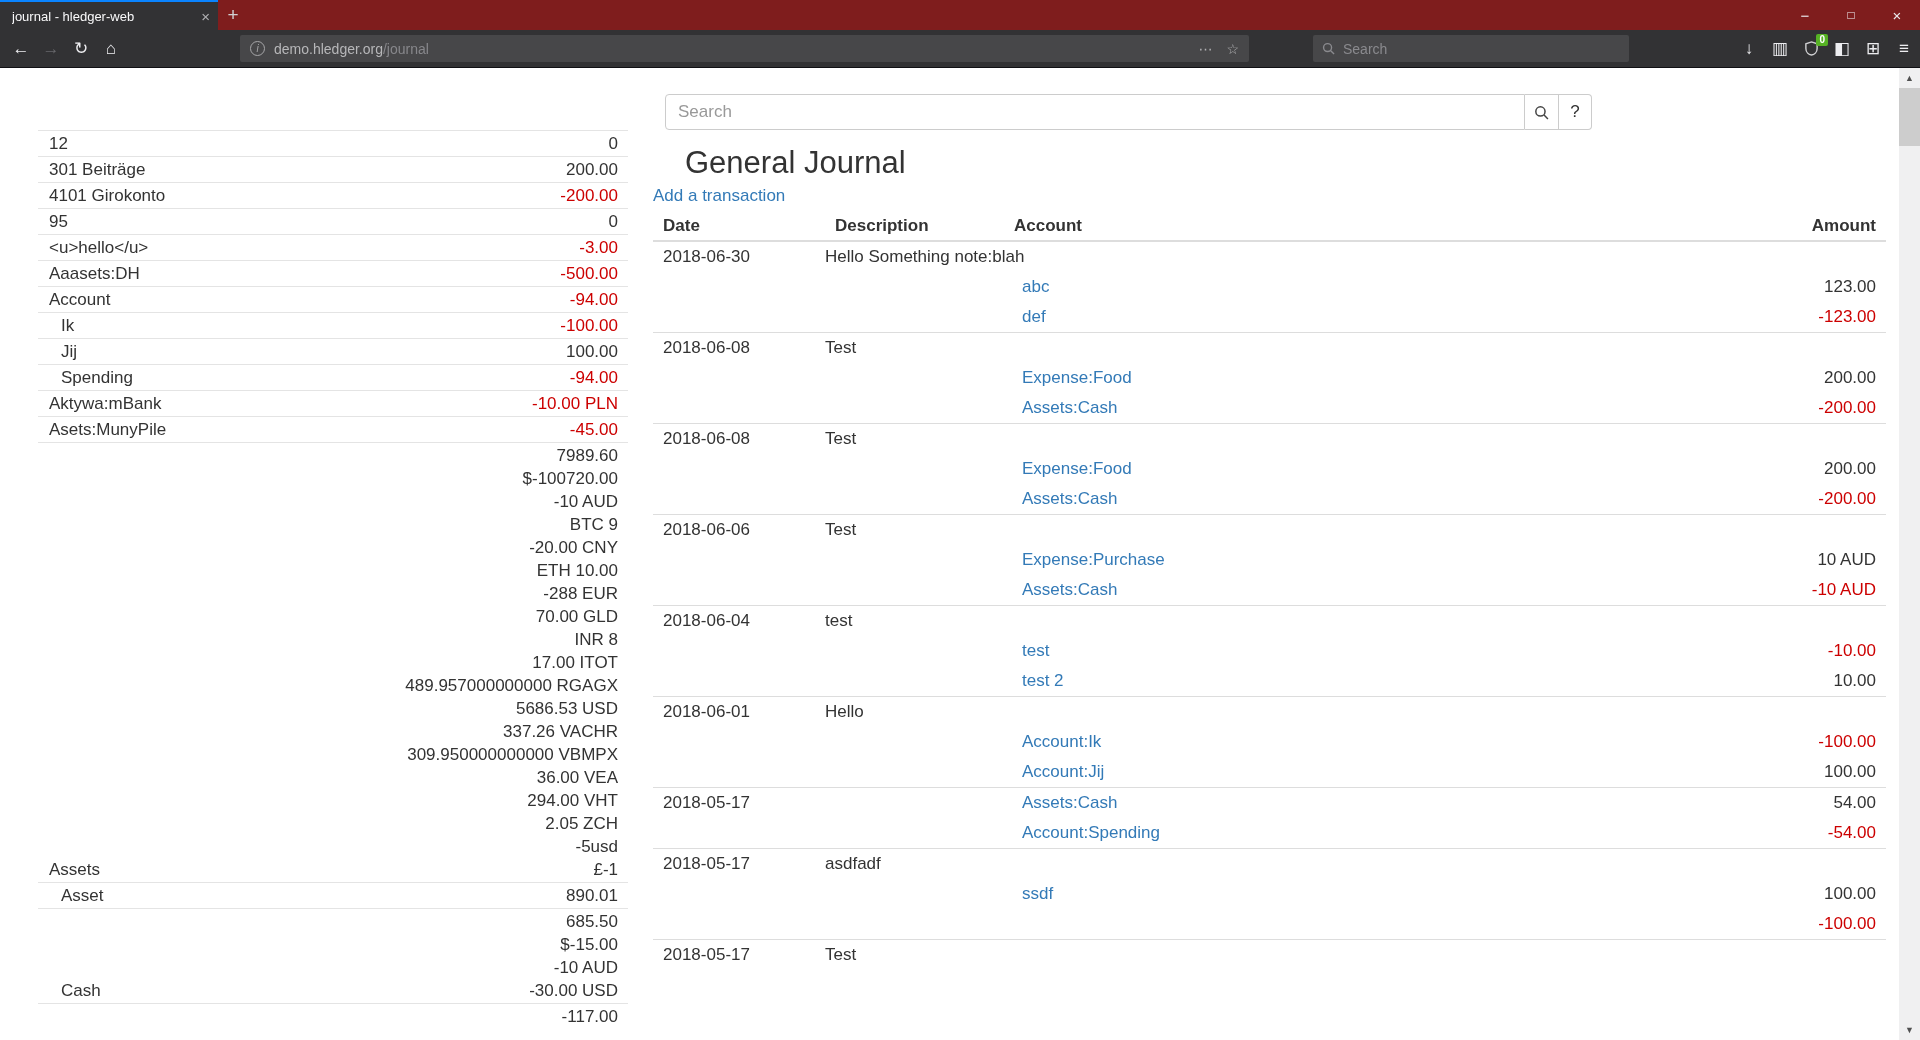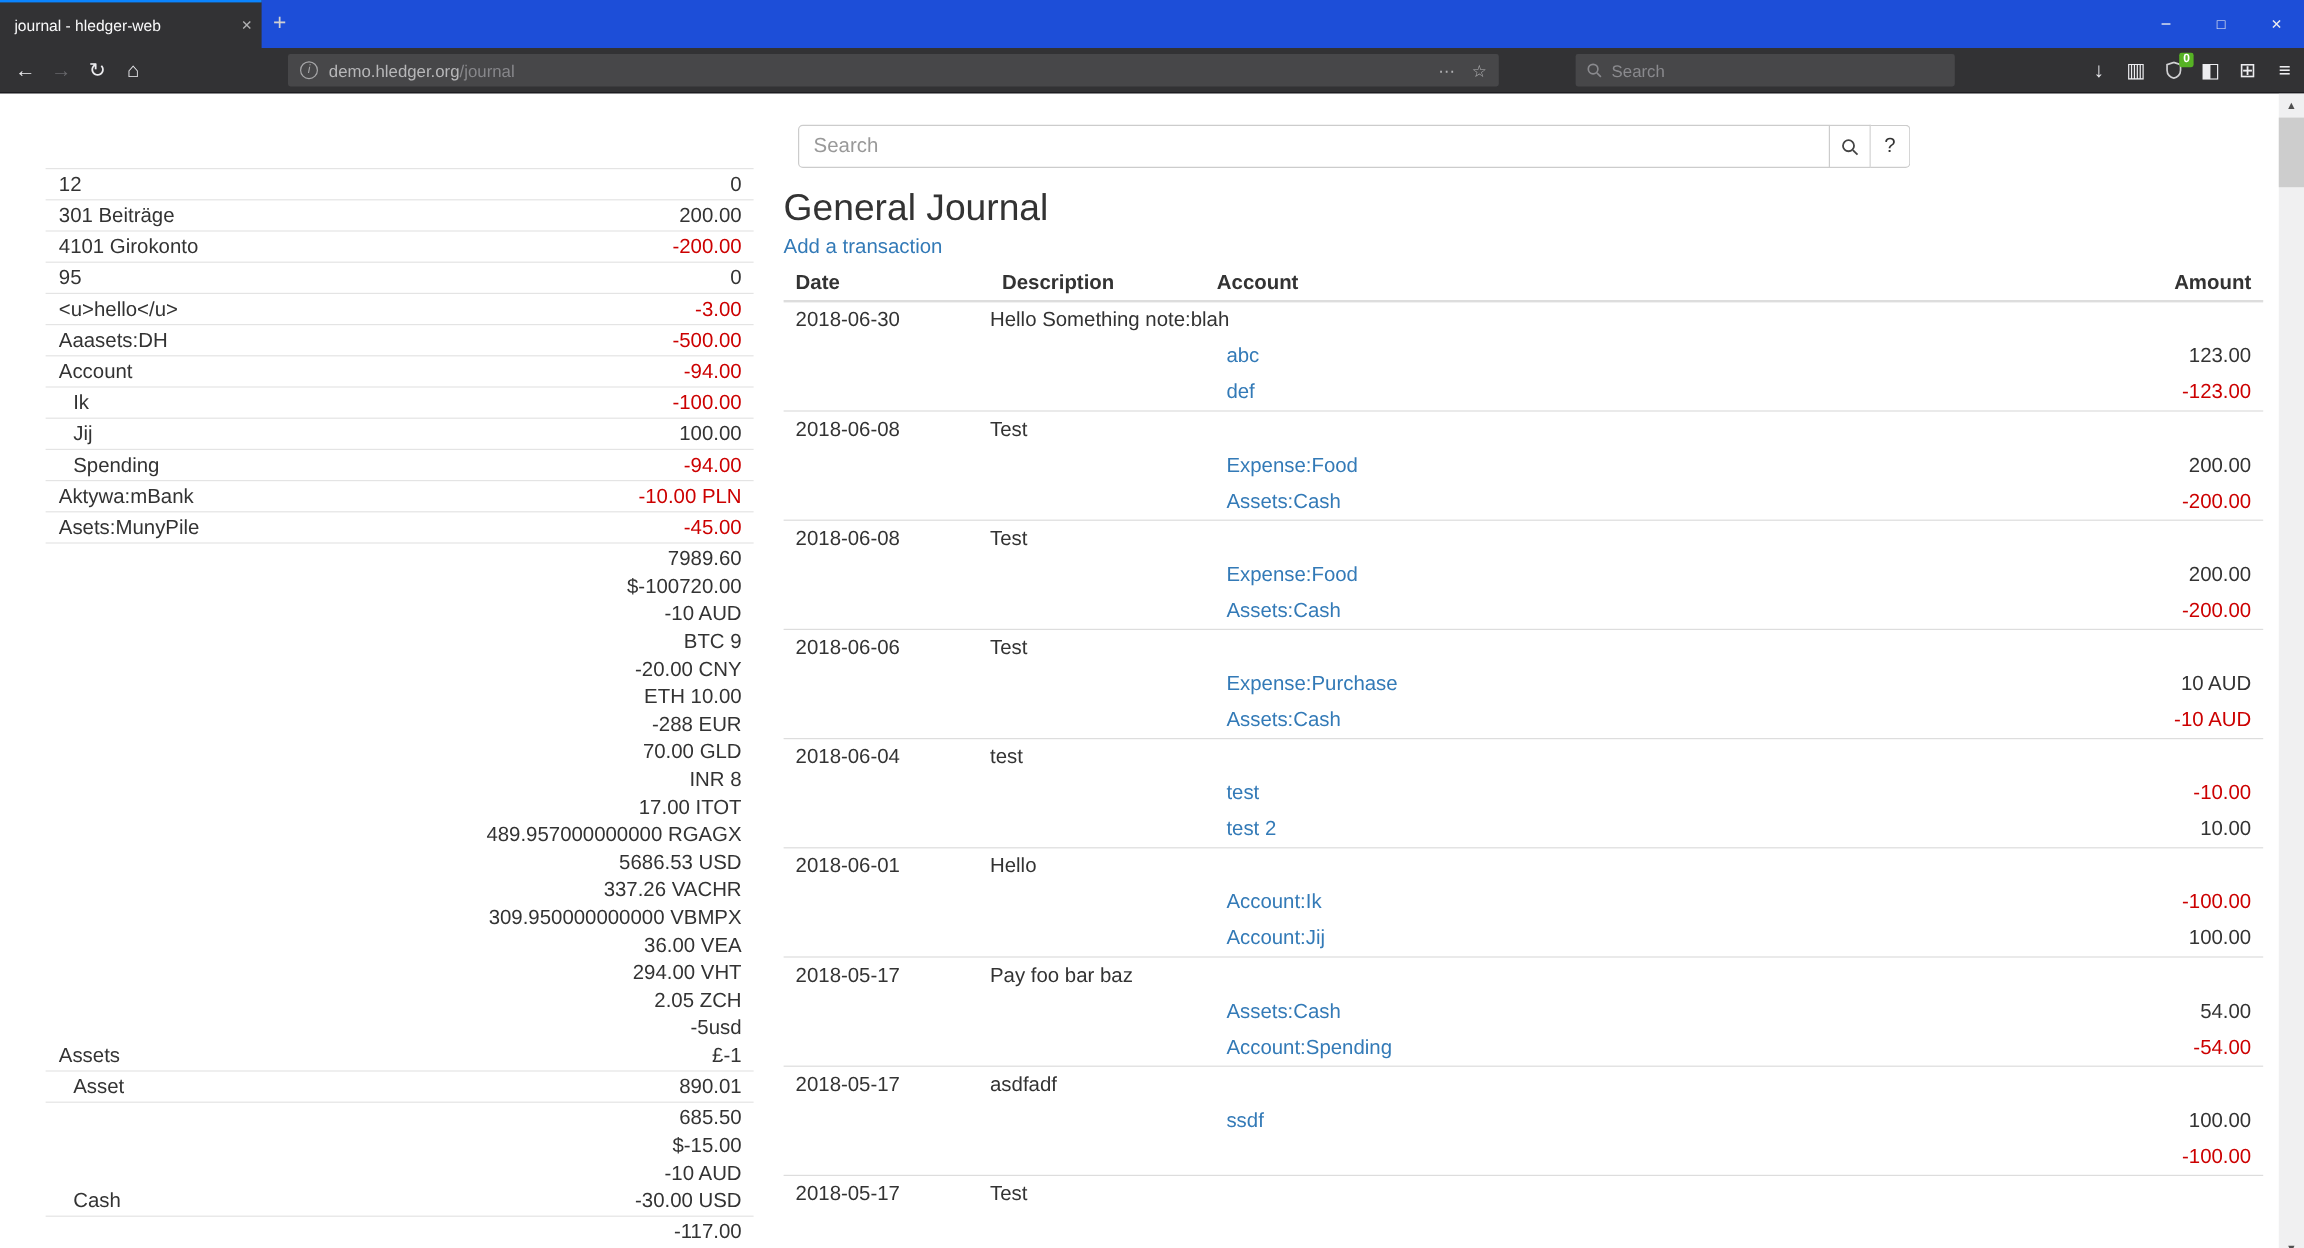--- a/index.html
+++ b/index.html
@@ -2,21 +2,21 @@
 <html style="--link: #337ab7; --negative: #cc0000; --tab-accent: #0a84ff; --badge-green: #56b224;"><head>
 <meta charset="utf-8">
 <style>
   * { margin:0; padding:0; box-sizing:border-box; }
   html,body { width:1920px; height:1040px; overflow:hidden; }
   body { font-family:"Liberation Sans", sans-serif; background:#fff; color:#333;
          --link:#337ab7; --negative:#cc0000; --tab-accent:#0a84ff; --badge-green:#56b224; }
   a { text-decoration:none; cursor:pointer; }
 
   
-  .titlebar { height:40px; background:#1d4ed8; display:flex; align-items:stretch; color:#f9f9fa; }
+  .titlebar { height:30px; background:#7f1d1d; display:flex; align-items:stretch; color:#f9f9fa; }
   .tab { width:218px; background:#323234; border-top:2px solid var(--tab-accent);
          display:flex; align-items:center; padding:0 8px 0 12px; font-size:13px; cursor:default; }
   .tab-title { flex:1; white-space:nowrap; overflow:hidden; color:#f9f9fa; }
   .tab-close { color:#b1b1b3; font-size:15px; margin-left:6px; cursor:pointer; }
   .newtab { width:30px; display:flex; align-items:center; justify-content:center;
             font-size:19px; color:#d0d0d2; cursor:pointer; }
   .win-controls { margin-left:auto; display:flex; }
   .wbtn { width:46px; display:flex; align-items:center; justify-content:center;
           font-size:15px; color:#ededf0; cursor:pointer; }
   .wbtn.restore { font-size:12px; }
@@ -62,21 +62,21 @@
   .main { position:absolute; left:653px; top:0; width:1233px; padding-top:18px; }
   .main h1 { font-size:36px; font-weight:400; line-height:40px; color:#333; }
   .sform { display:flex; margin:8px 0 0 12px; height:36px; }
   .sinput { width:860px; height:36px; border:1px solid #ccc; border-radius:4px 0 0 4px;
             padding:0 12px; font-size:17px; color:#555; outline:none; font-family:inherit; }
   .sinput::placeholder { color:#999; }
   .sbtn { width:34px; height:36px; border:1px solid #ccc; border-left:none; background:#fff;
           display:flex; align-items:center; justify-content:center; cursor:pointer; }
   .hbtn { width:33px; height:36px; border:1px solid #ccc; border-left:none; background:#fff;
           border-radius:0 4px 4px 0; font-size:17px; color:#333; cursor:pointer; font-family:inherit; }
-  .main h2 { font-size:31px; font-weight:400; line-height:34px; margin-top:16px; color:#333; }
+  .main h2 { font-size:31px; font-weight:400; line-height:34px; margin-top:16px; color:#333;margin-left:32px; }
   .addlink { display:block; width:max-content; margin-top:6px; line-height:20px; color:var(--link); }
 
   .thead, .tx { display:grid; grid-template-columns:172px 179px 1fr 230px; }
   .thead { margin-top:6px; border-bottom:2px solid #ddd; }
   .thead > div { font-weight:bold; line-height:28px; }
   .c-date, .c-desch, .c-accth { padding-left:10px; }
   .c-amt { grid-column:4; text-align:right; padding-right:10px; }
   .tx { border-top:1px solid #ddd; }
   .tx:first-child { border-top:none; }
   .tx > div { line-height:30px; }
@@ -335,21 +335,20 @@
         <div class="tx">
           <div class="c-date">2018-06-01</div>
           <div class="c-desc">Hello</div>
           <div class="c-acct"><a class="acct-link">Account:Ik</a></div>
           <div class="c-amt neg">-100.00</div>
           <div class="c-acct"><a class="acct-link">Account:Jij</a></div>
           <div class="c-amt">100.00</div>
         </div>
         <div class="tx">
           <div class="c-date">2018-05-17</div>
-          <div class="c-desc">Pay foo bar baz</div>
           <div class="c-acct"><a class="acct-link">Assets:Cash</a></div>
           <div class="c-amt">54.00</div>
           <div class="c-acct"><a class="acct-link">Account:Spending</a></div>
           <div class="c-amt neg">-54.00</div>
         </div>
         <div class="tx">
           <div class="c-date">2018-05-17</div>
           <div class="c-desc">asdfadf</div>
           <div class="c-acct"><a class="acct-link">ssdf</a></div>
           <div class="c-amt">100.00</div>

